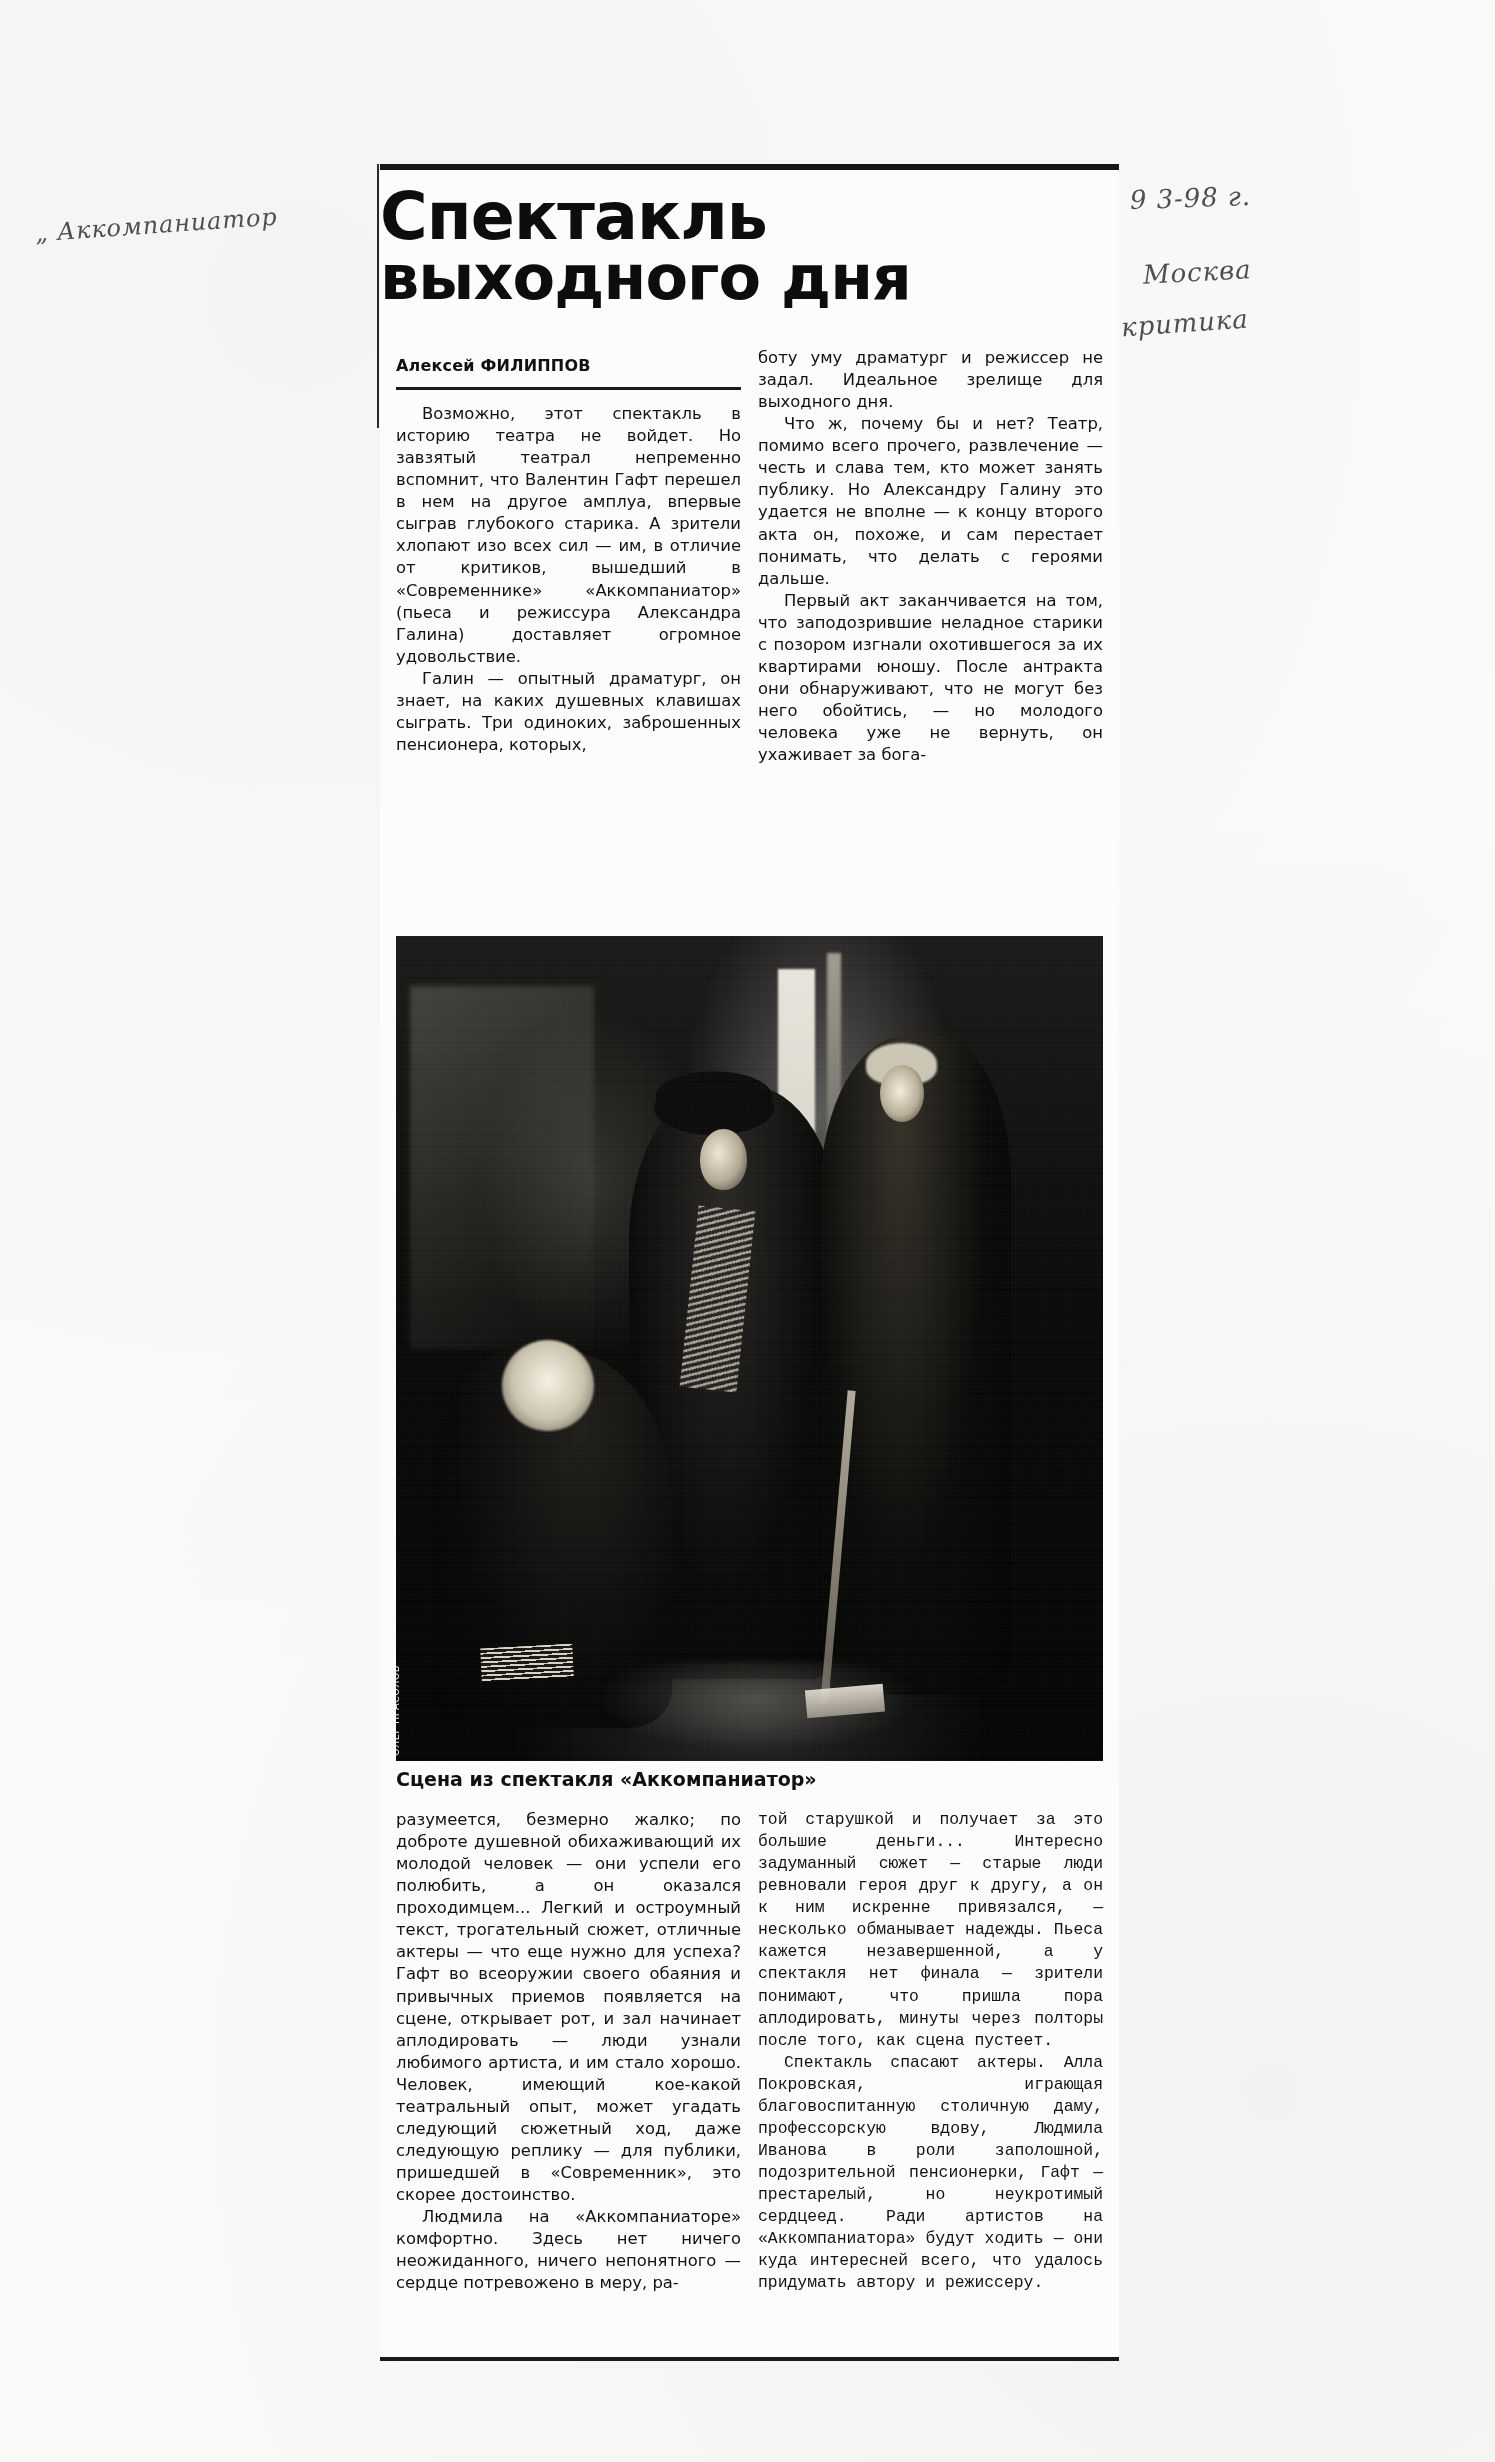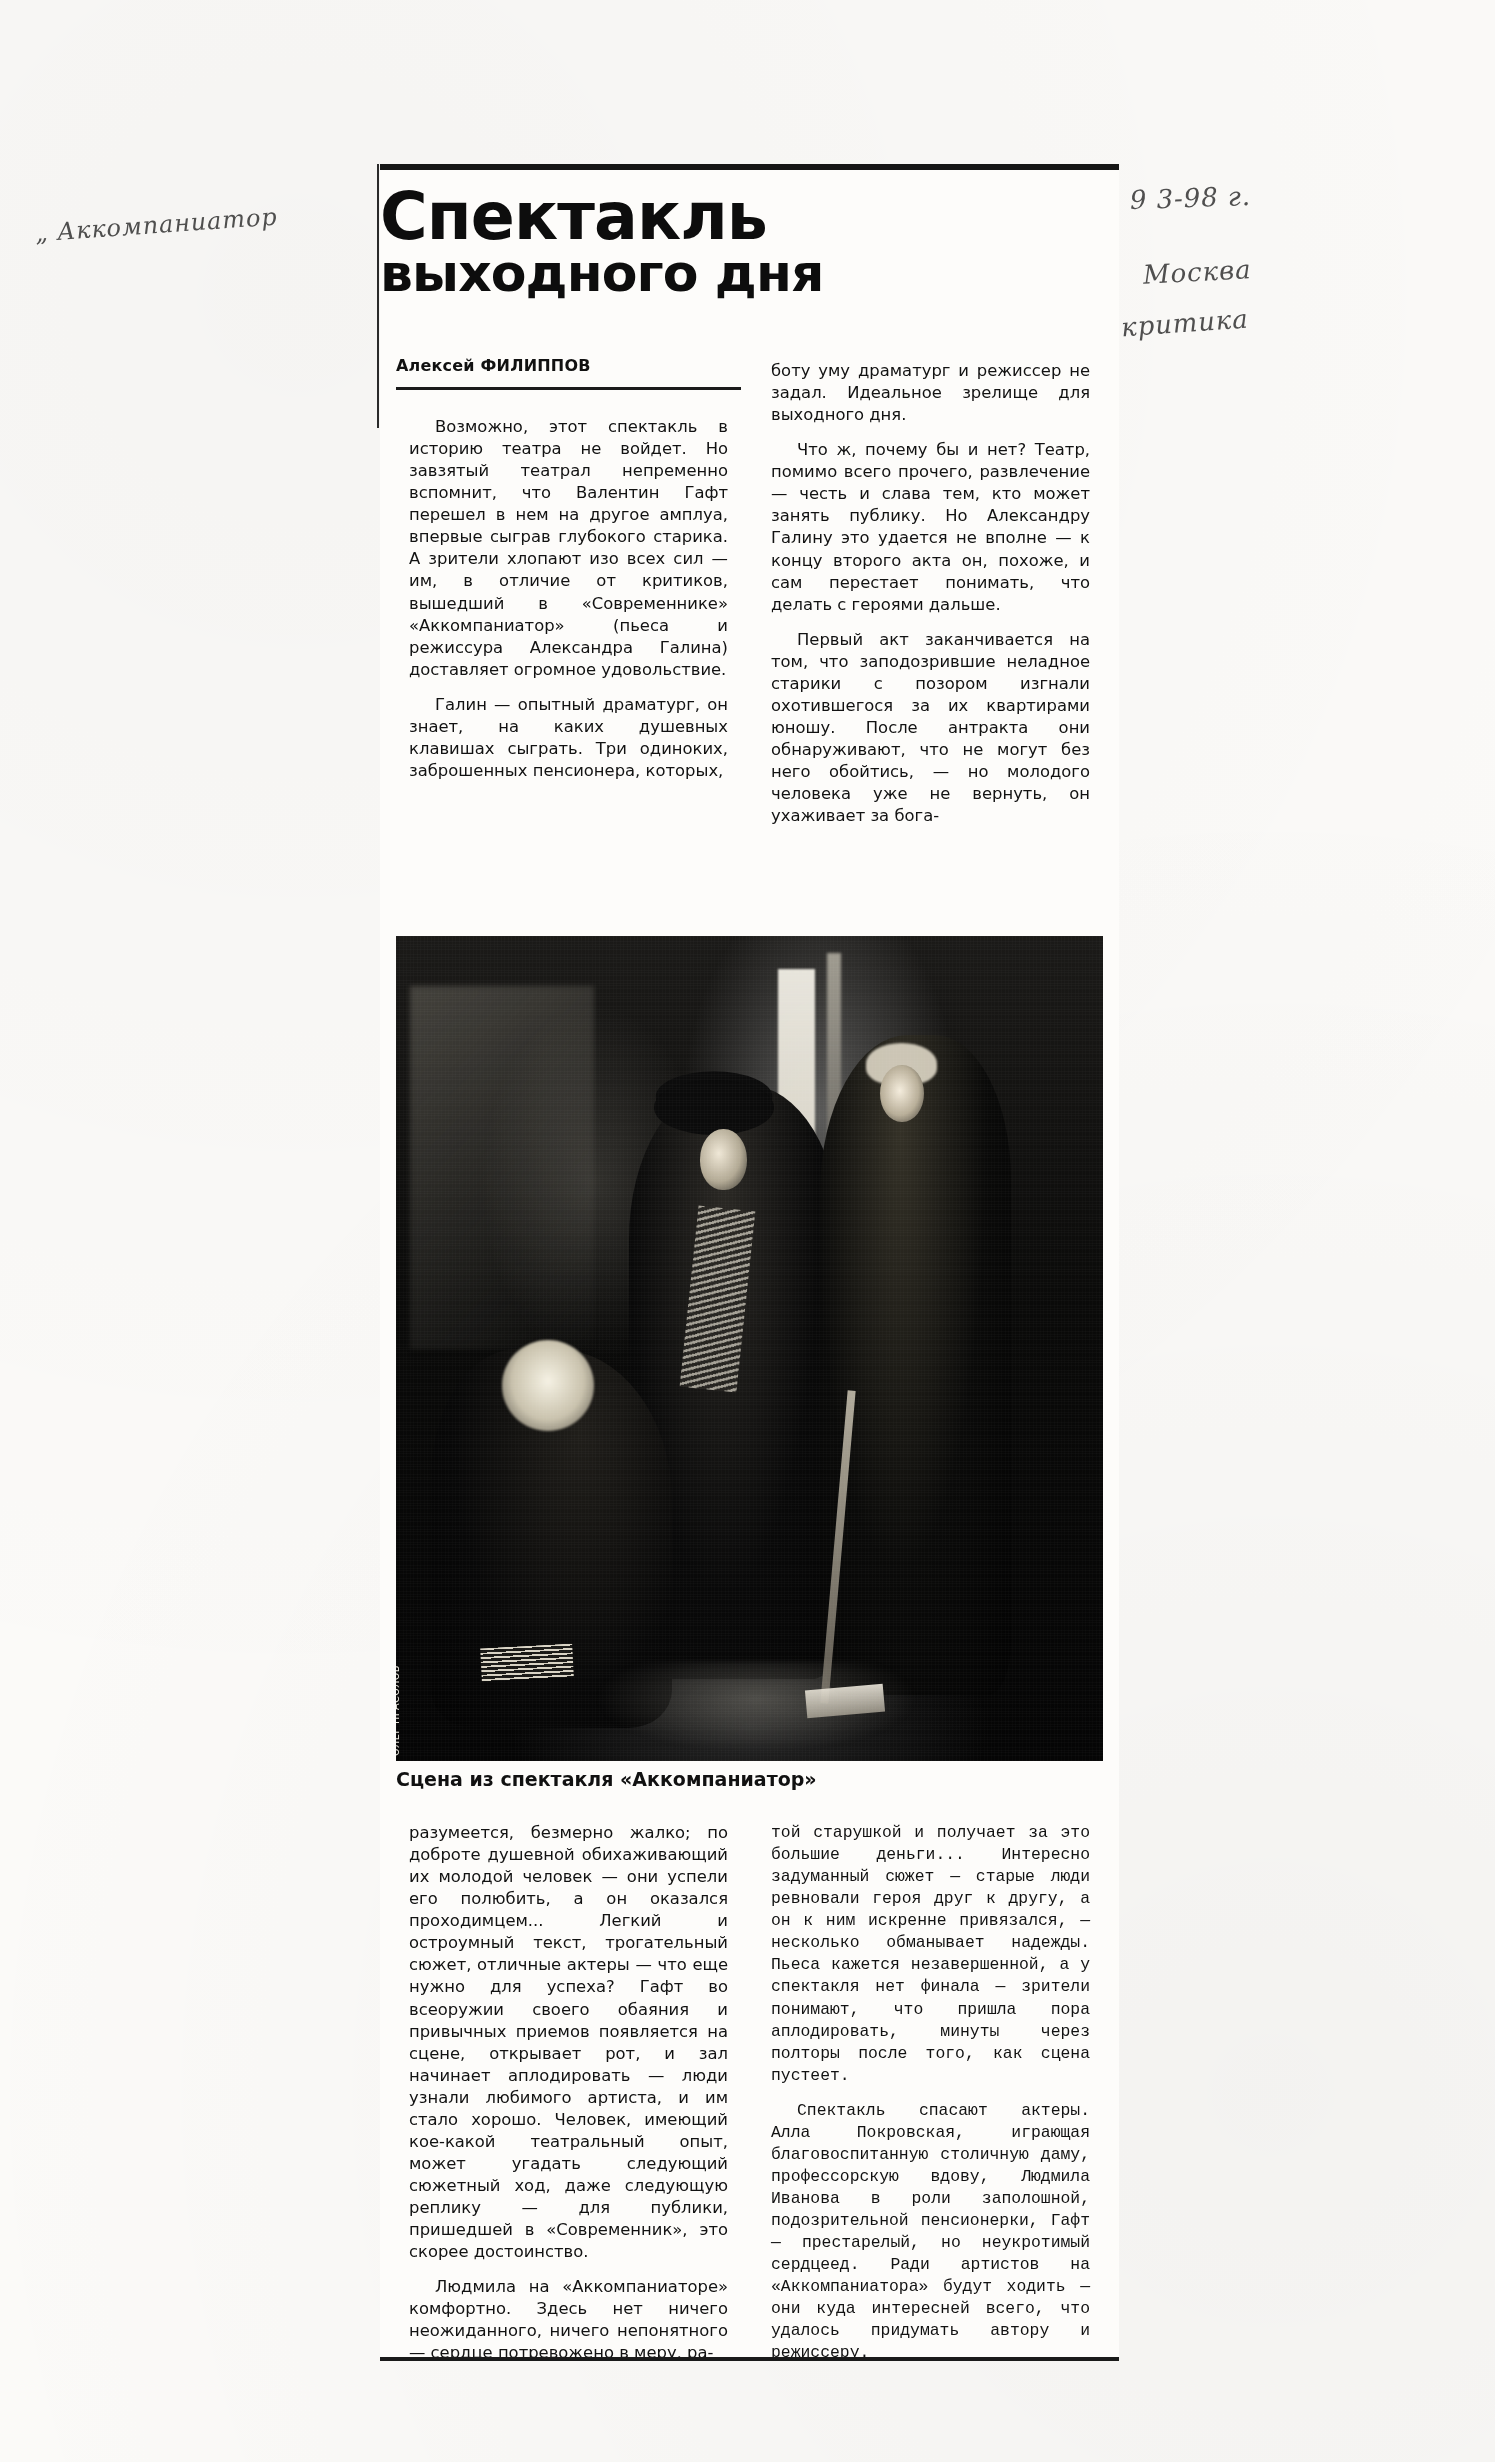--- a/index.html
+++ b/index.html
@@ -101,21 +101,21 @@
     top: 21px;
     width: 739px;
     text-align: left;
     font-family: "DejaVu Sans", sans-serif;
     font-weight: bold;
     font-size: 65px;
     line-height: 0.97;
     letter-spacing: -0.9px;
     color: #0d0d0d;
   }
-  .headline .l2 { display: block; font-size: 52px; }
+  .headline .l2 { display: block; font-size: 62px; }
 
   .byline {
     position: absolute;
     left: 16px;
     top: 192px;
     width: 345px;
     font-family: "DejaVu Sans", sans-serif;
     font-weight: bold;
     font-size: 16px;
     letter-spacing: 0.2px;
@@ -134,21 +134,21 @@
     position: absolute;
     width: 345px;
     font-family: "DejaVu Sans", sans-serif;
     font-size: 16.4px;
     line-height: 1.345;
     text-align: justify;
     color: #121212;
     -webkit-hyphens: none;
     hyphens: none;
   }
-  .col p { margin: 13px; }
+  .col p { margin: 0; }
   .col p + p { margin-top: 0; }
   .col p.ind { text-indent: 26px; }
 
   .col-left-top  { left: 16px;  top: 239px;  }
   .col-right-top { left: 378px; top: 183px;  }
 
   .col-left-bot  { left: 16px;  top: 1645px; }
   .col-right-bot { left: 378px; top: 1645px; font-family: Liberation Mono, monospace; }
 
   

